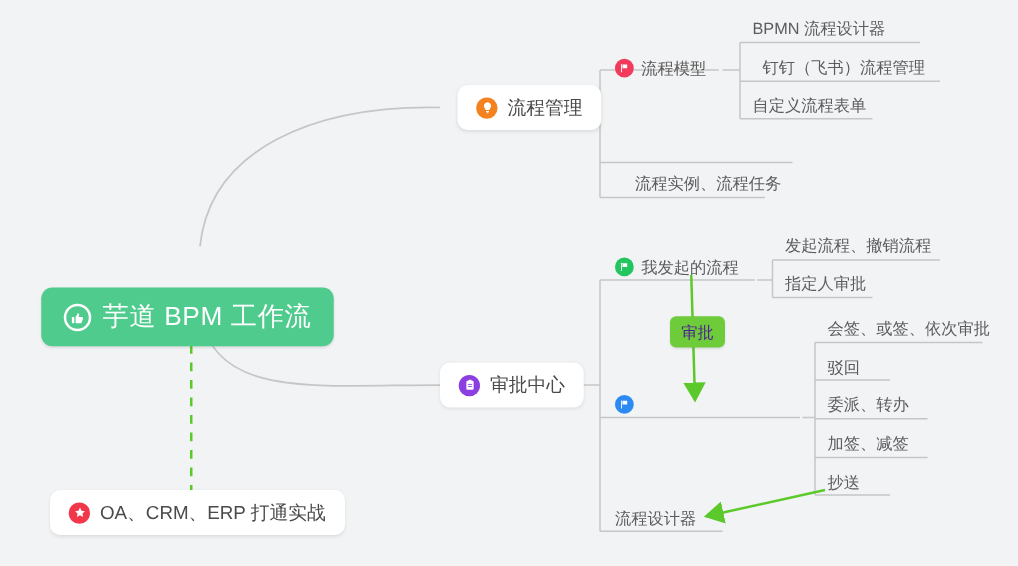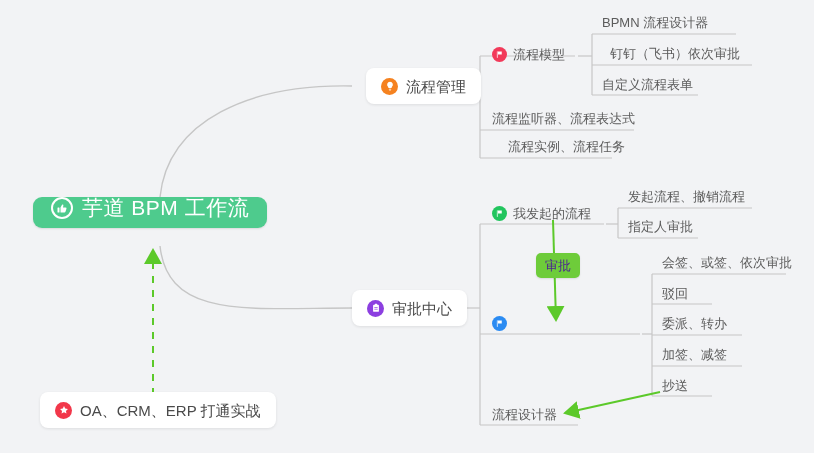--- a/index.html
+++ b/index.html
@@ -9,27 +9,28 @@
     font-family:"Liberation Sans","DejaVu Sans",sans-serif;
     overflow:hidden;
     position:relative;
   }
   #canvas{position:absolute;inset:0;width:814px;height:453px;}
   svg.lines{position:absolute;left:0;top:0;width:814px;height:453px;pointer-events:none;}
 
   
   .root-node{
     position:absolute;
-    display:flex;gap:9px;
+    display:flex;align-items:center;gap:9px;
     background:#4ecb8d;
     border-radius:9px;
     padding:0 18px;
-    height:31px;
+    height:47px;
     box-shadow:0 1px 2px rgba(0,0,0,.10);
     box-sizing:border-box;
+    margin-top:33px;
   }
   .root-label{
     color:#ffffff;
     font-size:21px;
     letter-spacing:.5px;
     white-space:nowrap;
     line-height:1;
   }
 
   
@@ -159,24 +160,23 @@
     <span class="cicon" style="background:#f23a5a;width:15px;height:15px;">
       <svg width="9" height="9" viewBox="0 0 24 24" fill="#ffffff">
         <rect x="5" y="3" width="2" height="18" rx="1"></rect>
         <path d="M8 4h10v8H8z"></path>
       </svg>
     </span>
     <span>流程模型</span>
   </div>
 
   <div class="leaf" style="left:602px;top:16px;">BPMN 流程设计器</div>
-  <div class="leaf" style="left:610px;top:47px;">钉钉（飞书）依次审批</div>
+  <div class="leaf" style="left:610px;top:47px;">钉钉（飞书）流程管理</div>
   <div class="leaf" style="left:602px;top:78px;">自定义流程表单</div>
 
-  <div class="leaf" style="left:492px;top:112px;">流程监听器、流程表达式</div>
   <div class="leaf" style="left:492px;top:140px;margin-left:16px;">流程实例、流程任务</div>
 
   <div class="pill" style="left:352px;top:290px;">
     <span class="cicon" style="background:#8c3fe0;">
       <svg width="10" height="10" viewBox="0 0 24 24" fill="#ffffff">
         <rect x="5" y="4" width="14" height="17" rx="2"></rect>
         <rect x="9" y="2" width="6" height="3.4" rx="1.2"></rect>
         <rect x="8" y="10" width="8" height="1.6" fill="#8c3fe0"></rect>
         <rect x="8" y="14" width="8" height="1.6" fill="#8c3fe0"></rect>
       </svg>

